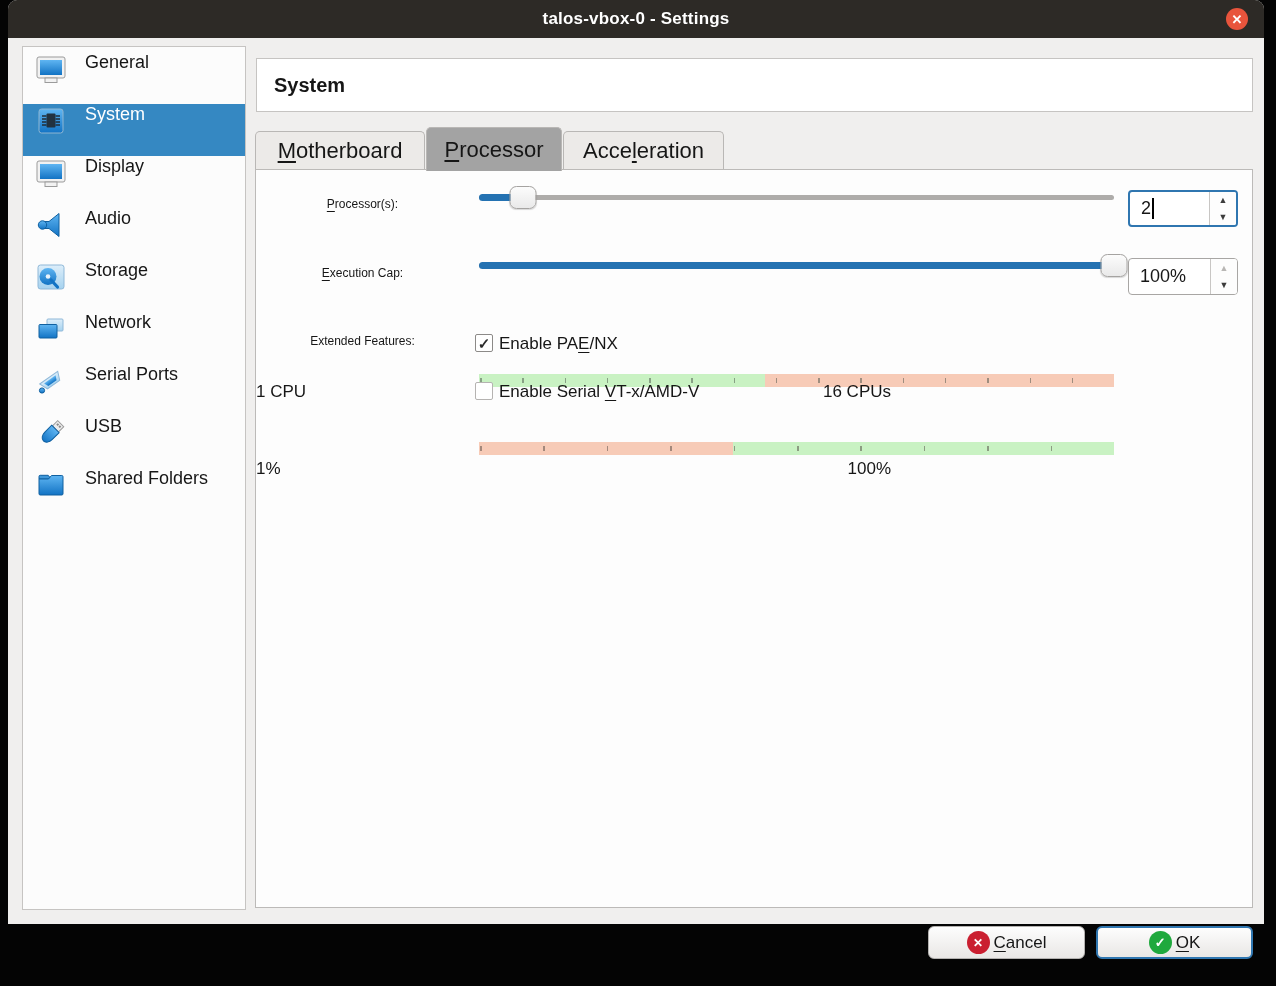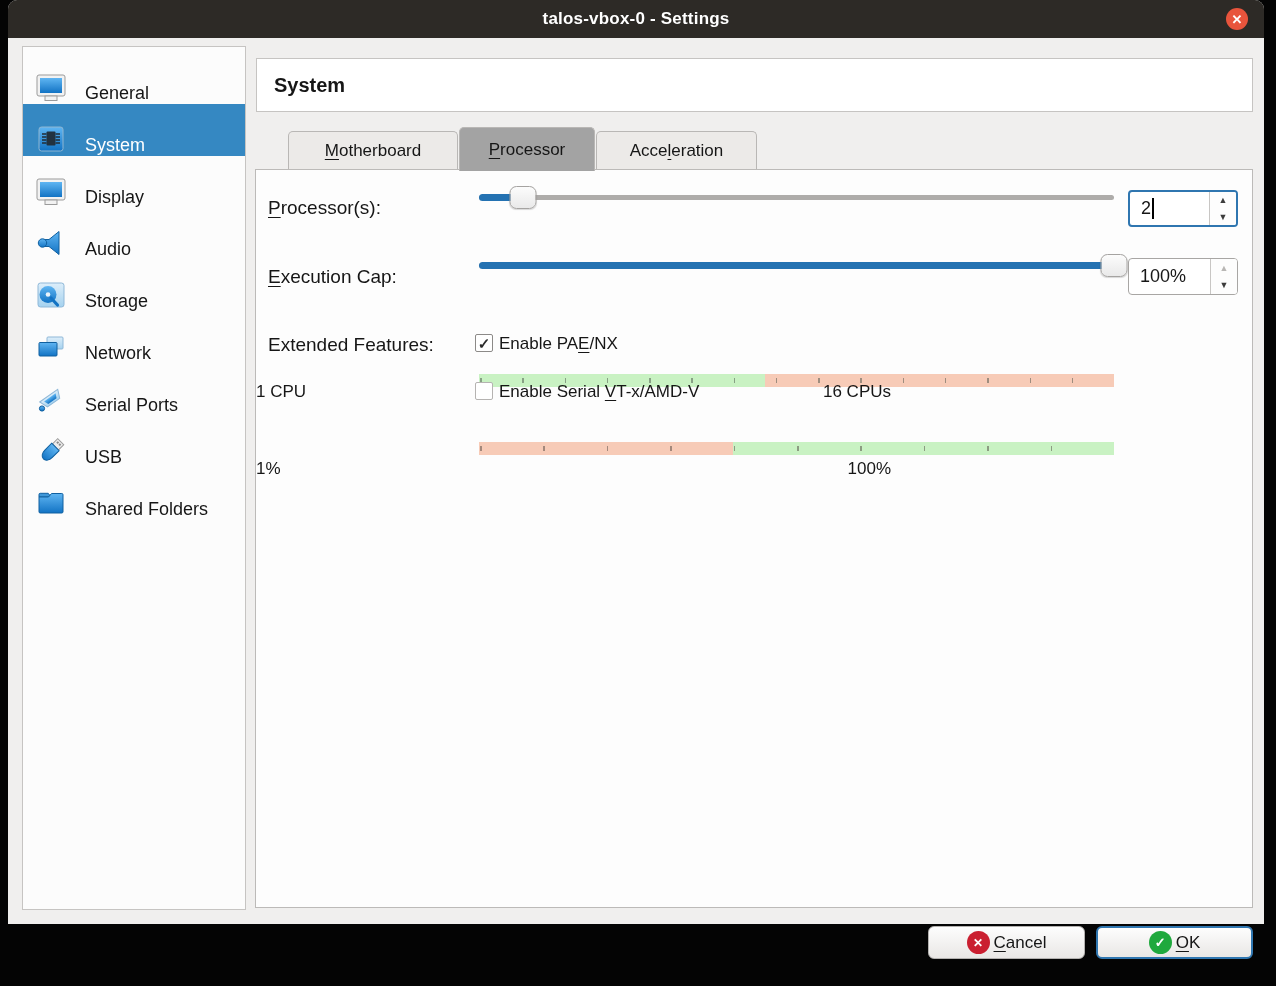--- a/index.html
+++ b/index.html
@@ -29,54 +29,54 @@
     background:var(--close-button,#e8543c);
     display:flex; align-items:center; justify-content:center; cursor:pointer;
   }
   .close-btn .x { color:#fff; font-size:13px; font-weight:bold; line-height:1; }
   
   .sidebar {
     position:absolute; left:14px; top:46px; width:224px; height:864px;
     background:#fcfcfc; border:1px solid #c6c4c2; padding-top:5px;
   }
   .side-item {
-    height:52px; display:flex; align-items:flex-end; padding-left:11px; gap:17px;
+    height:52px; display:flex; align-items:flex-start; padding-left:11px; gap:17px;
     font-size:18px; cursor:pointer;
   }
   .side-item.selected { background:var(--selected-item-bg,#3588c2); color:#ffffff; }
   .side-icon { width:34px; height:34px; flex:0 0 34px; }
   .side-icon svg { width:34px; height:34px; display:block; }
   
   .header-box {
     position:absolute; left:248px; top:58px; width:997px; height:54px;
     background:#ffffff; border:1px solid #c6c4c2;
     display:flex; align-items:center; padding-left:17px;
   }
   .header-box .htitle { font-size:20px; font-weight:bold; }
   
   .tab {
     position:absolute; top:131px; height:39px;
     background:#eceae8; border:1px solid #b9b7b5; border-bottom:none;
     border-radius:5px 5px 0 0;
     display:flex; align-items:center; justify-content:center;
-    font-size:17px; cursor:pointer; z-index:2;margin-left:33px;
+    font-size:22px; cursor:pointer; z-index:2;
   }
   .tab.active {
     top:127px; height:44px; background:#a3a3a3; z-index:4;
   }
   .tab-motherboard { left:247px; width:170px; }
   .tab-processor   { left:418px; width:136px; }
   .tab-acceleration{ left:555px; width:161px; }
   
   .panel {
     position:absolute; left:247px; top:169px; width:998px; height:739px;
     background:#fdfdfd; border:1px solid #bcbab8; z-index:3;
   }
   .field-label {
-    position:absolute; left:12px; width:211px; text-align:left; font-size:19px;
+    position:absolute; left:1px; width:211px; text-align:center; font-size:12px;
   }
   .mn { text-decoration:underline; text-underline-offset:3px; }
   
   .slider-wrap { position:absolute; left:223px; width:635px; }
   .slider { position:relative; height:24px; }
   .groove {
     position:absolute; left:0; right:0; top:10px; height:5px;
     background:#aeacaa; border-radius:3px;
   }
   .fill {

